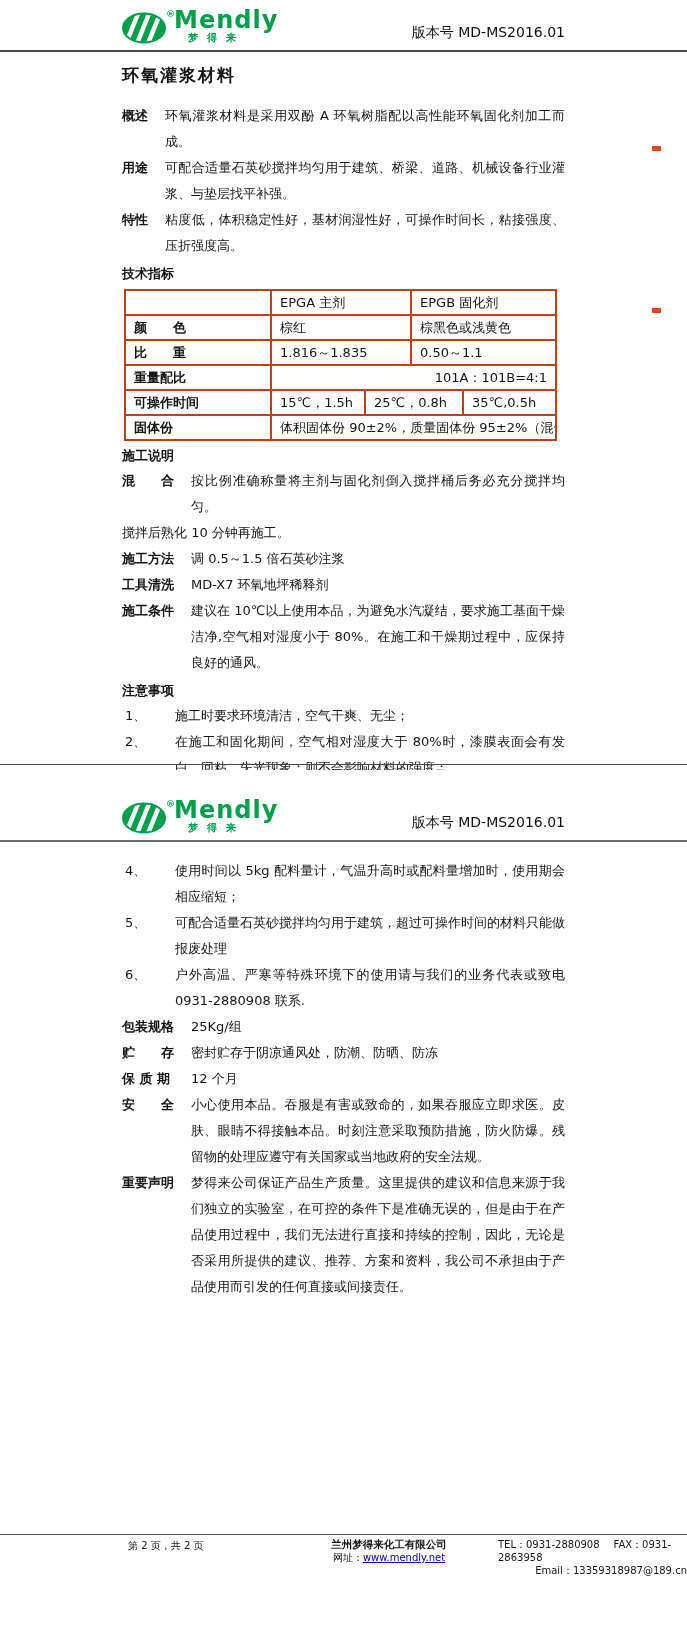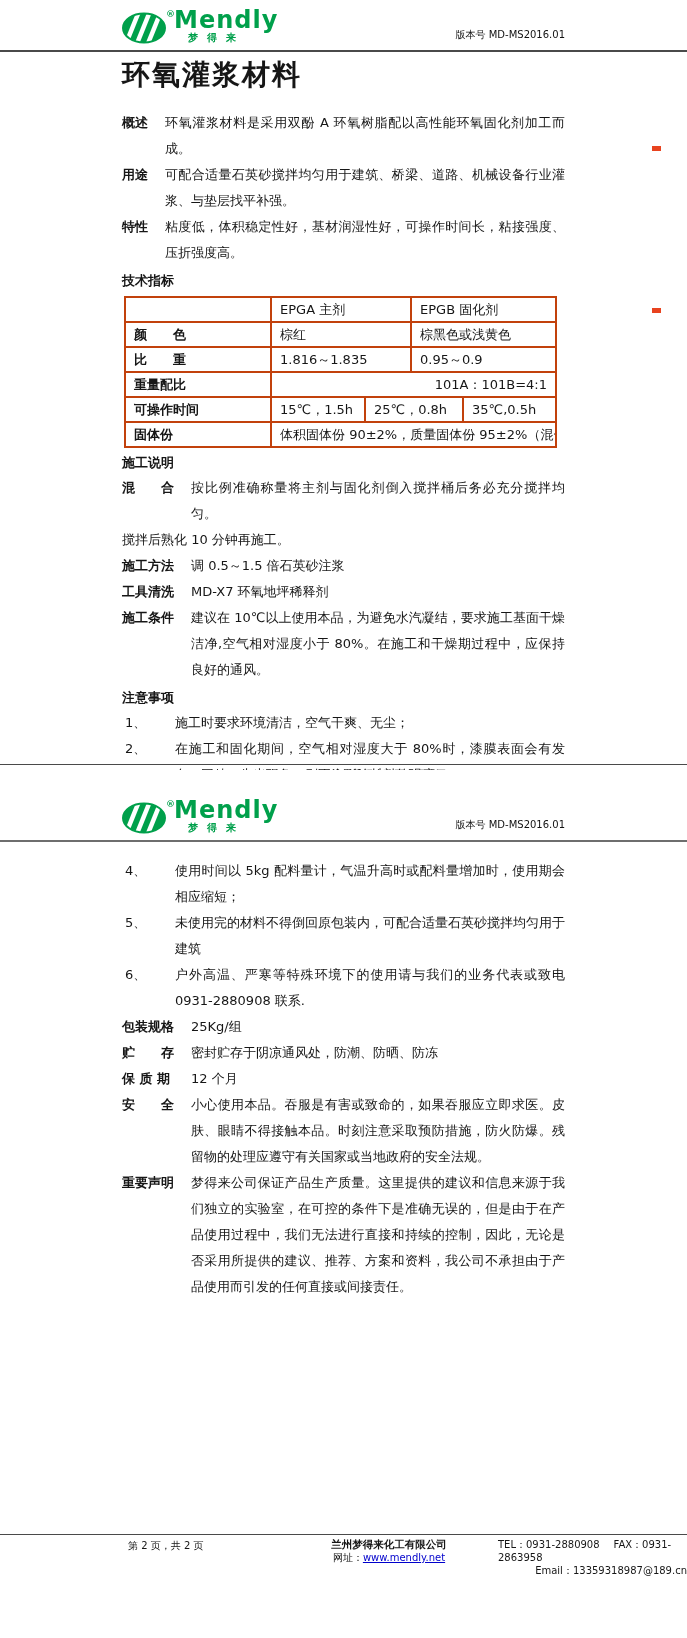--- a/index.html
+++ b/index.html
@@ -14,25 +14,25 @@
 
   
   .hdr{display:flex;justify-content:space-between;align-items:flex-end;
        padding:8px 122px 2px 122px;}
   #page2 .hdr{padding-top:28px;}
   .logo{display:flex;align-items:flex-start;}
   .logo-txt{line-height:1;}
   .brand-en{font-size:24px;font-weight:bold;color:#00A04B;letter-spacing:1px;}
   .brand-cn{font-size:10px;font-weight:bold;color:#00A04B;letter-spacing:9px;
             margin-top:1px;padding-left:14px;}
-  .version{font-size:10px;color:#111;padding-bottom:6px;white-space:nowrap;}
+  .version{font-size:14px;color:#111;padding-bottom:6px;white-space:nowrap;}
   .rule{height:2px;background:#4a4a4a;}
 
   
-  .doc-title{margin:4px 122px 0;font-size:28px;font-weight:bold;letter-spacing:2px;}
+  .doc-title{margin:12px 122px 0;font-size:17px;font-weight:bold;letter-spacing:2px;}
   .content{margin:16px 122px 0;width:443px;}
   .row{display:flex;line-height:26px;text-align:justify;justify-content:center;}
   .lbl{font-weight:bold;flex-shrink:0;white-space:pre;}
   .lb2{width:43px;}
   .lb4{width:69px;}
   .rtext{flex:1;}
   .flush{line-height:26px;text-align:justify;}
   .sec-head{font-weight:bold;line-height:25px;margin-top:2px;}
 
   
@@ -131,21 +131,21 @@
         <td colspan="3">EPGB 固化剂</td>
       </tr>
       <tr>
         <td class="lblc" style="font-weight:bold">颜　　色</td>
         <td colspan="2">棕红</td>
         <td colspan="3">棕黑色或浅黄色</td>
       </tr>
       <tr>
         <td style="font-weight:bold">比　　重</td>
         <td colspan="2">1.816～1.835</td>
-        <td colspan="3">0.95～0.9</td>
+        <td colspan="3">0.50～1.1</td>
       </tr>
       <tr>
         <td style="font-weight:bold">重量配比</td>
         <td colspan="5" class="c">101A：101B=4:1</td>
       </tr>
       <tr>
         <td style="font-weight:bold">可操作时间</td>
         <td>15℃，1.5h</td>
         <td colspan="2">25℃，0.8h</td>
         <td colspan="2">35℃,0.5h</td>
@@ -239,21 +239,21 @@
   </div>
   <div class="rule" style="background:#6e6e6e"></div>
 
   <div class="content">
     <div class="note">
       <span class="num">4、</span>
       <span class="rtext">使用时间以 5kg 配料量计，气温升高时或配料量增加时，使用期会相应缩短；</span>
     </div>
     <div class="note">
       <span class="num">5、</span>
-      <span class="rtext">未使用完的材料不得倒回原包装内，可配合适量石英砂搅拌均匀用于建筑</span>
+      <span class="rtext">可配合适量石英砂搅拌均匀用于建筑，超过可操作时间的材料只能做报废处理</span>
     </div>
     <div class="note">
       <span class="num">6、</span>
       <span class="rtext">户外高温、严寒等特殊环境下的使用请与我们的业务代表或致电 0931-2880908 联系.</span>
     </div>
 
     <div class="row">
       <span class="lbl lb4">包装规格</span>
       <span class="rtext">25Kg/组</span>
     </div>

